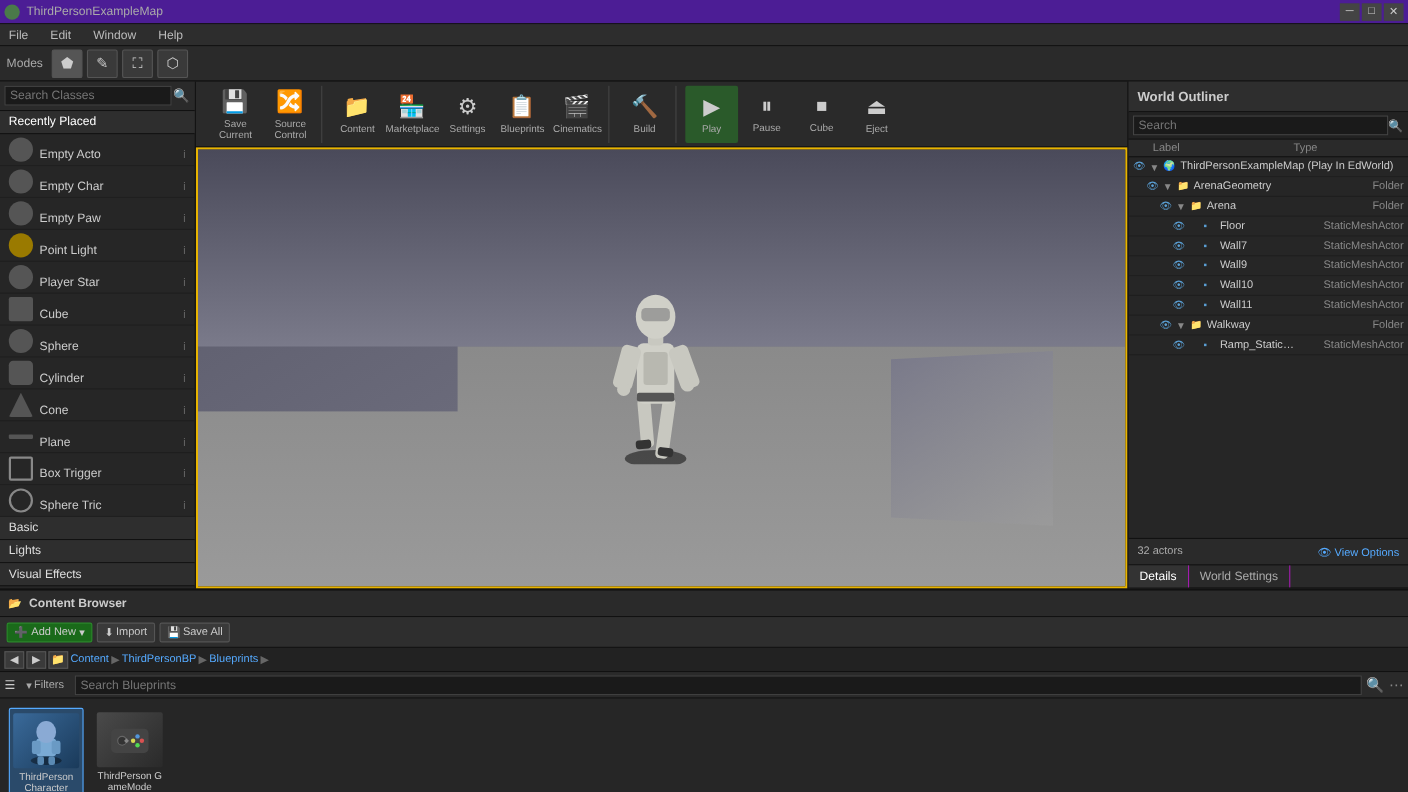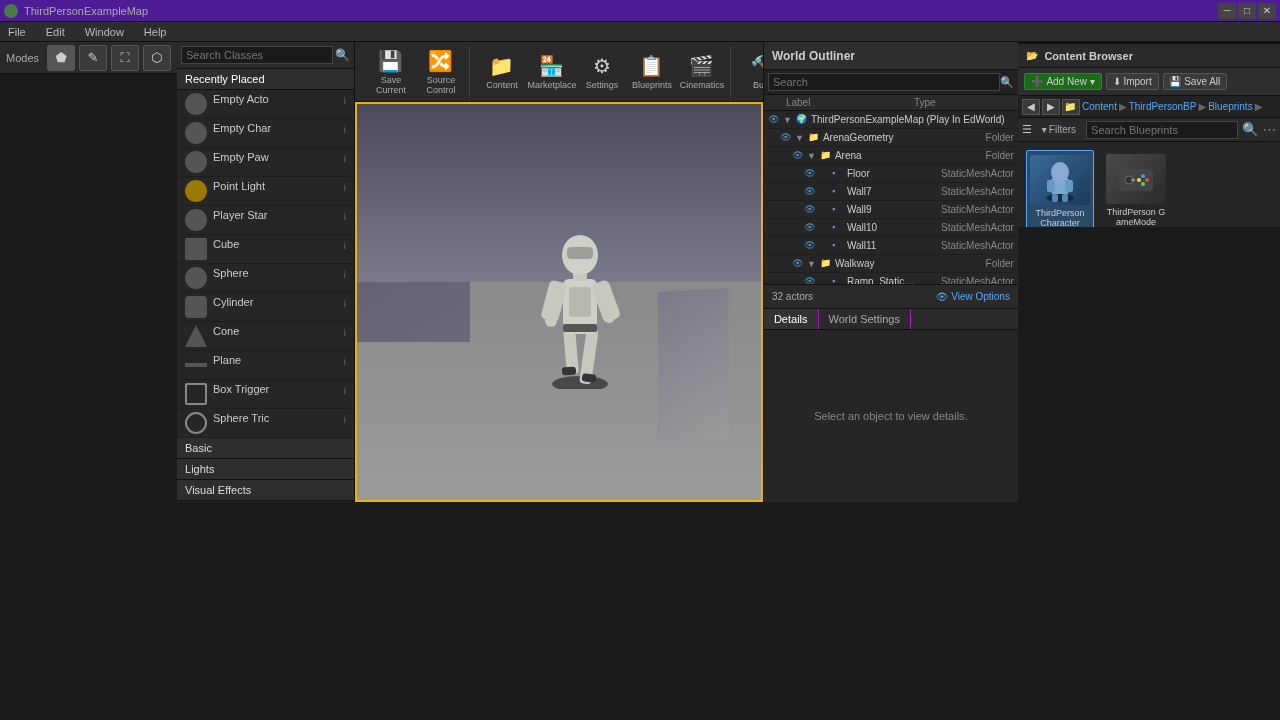--- a/index.html
+++ b/index.html
@@ -17,21 +17,21 @@
     .title-btn { width: 18px; height: 16px; background: #444; border: none; color: #ccc; font-size: 10px; cursor: pointer; display: flex; align-items: center; justify-content: center; }
 
     
     #menubar {
       height: 20px; background: #2d2d2d; display: flex; align-items: center; padding: 0 4px; gap: 12px;
       border-bottom: 1px solid #111;
     }
     .menu-item { font-size: 11px; color: #bbb; cursor: pointer; padding: 0 4px; }
 
     
-    #main { display: flex; flex-direction: row; height: calc(720px - 42px); }
+    #main { display: flex; flex-direction: column; height: calc(720px - 42px); }
 
     
     #modesbar {
       height: 32px; background: #2a2a2a; display: flex; align-items: center; padding: 0 6px; gap: 4px;
       border-bottom: 1px solid #111;
     }
     #modes-label { font-size: 11px; color: #aaa; margin-right: 4px; }
     .mode-btn { width: 28px; height: 26px; background: #3a3a3a; border: 1px solid #555; color: #ccc; display: flex; align-items: center; justify-content: center; cursor: pointer; font-size: 13px; border-radius: 2px; }
     .mode-btn.active { background: #555; }
 
@@ -47,21 +47,21 @@
     #search-input { flex: 1; background: #1a1a1a; border: 1px solid #444; color: #ccc; padding: 2px 4px; font-size: 11px; outline: none; }
     .search-icon-btn { background: none; border: none; color: #888; cursor: pointer; font-size: 12px; padding: 0 2px; }
 
     .section-header {
       padding: 4px 8px; font-size: 11px; color: #ddd; background: #2e2e2e;
       border-bottom: 1px solid #111; cursor: pointer;
     }
     .section-header.active { color: #fff; }
 
     .place-item {
-      display: flex; align-items: flex-start; padding: 3px 8px; cursor: pointer; gap: 6px;
+      display: flex; align-items: flex-end; padding: 3px 8px; cursor: pointer; gap: 6px;
       border-bottom: 1px solid #1f1f1f;
     }
     .place-item-icon { width: 22px; height: 22px; background: #444; border-radius: 2px; flex-shrink: 0; display: flex; align-items: center; justify-content: center; }
     .place-item-label { flex: 1; font-size: 11px; color: #ccc; }
     .place-item-info { color: #666; font-size: 10px; cursor: help; }
 
     
     #center { flex: 1; display: flex; flex-direction: column; overflow: hidden; }
 
     
@@ -475,23 +475,20 @@
         <span id="wo-view-options">
           <span>👁</span>
           <span>View Options</span>
         </span>
       </div>
 
       <div id="details-tabs">
         <div class="details-tab active">Details</div>
         <div class="details-tab">World Settings</div>
       </div>
-      <div id="details-content">
-        <span id="details-placeholder">Select an object to view details.</span>
-      </div>
     </div>
   </div>
 
   <div id="bottom" style="height:185px;background:#262626;border-top:2px solid #111;display:flex;flex-direction:column;">
     <div id="cb-header" style="height:24px;background:#2a2a2a;display:flex;align-items:center;padding:0 8px;gap:6px;border-bottom:1px solid #111;">
       <span style="font-size:10px;">📂</span>
       <span id="cb-title" style="font-size:11px;color:#ccc;font-weight:bold;">Content Browser</span>
     </div>
     <div id="cb-toolbar" style="height:28px;background:#2e2e2e;display:flex;align-items:center;padding:0 6px;gap:4px;border-bottom:1px solid #111;">
       <button class="cb-btn" style="background:#1a6a1a;border-color:#2a8a2a;display:flex;align-items:center;gap:3px;">

